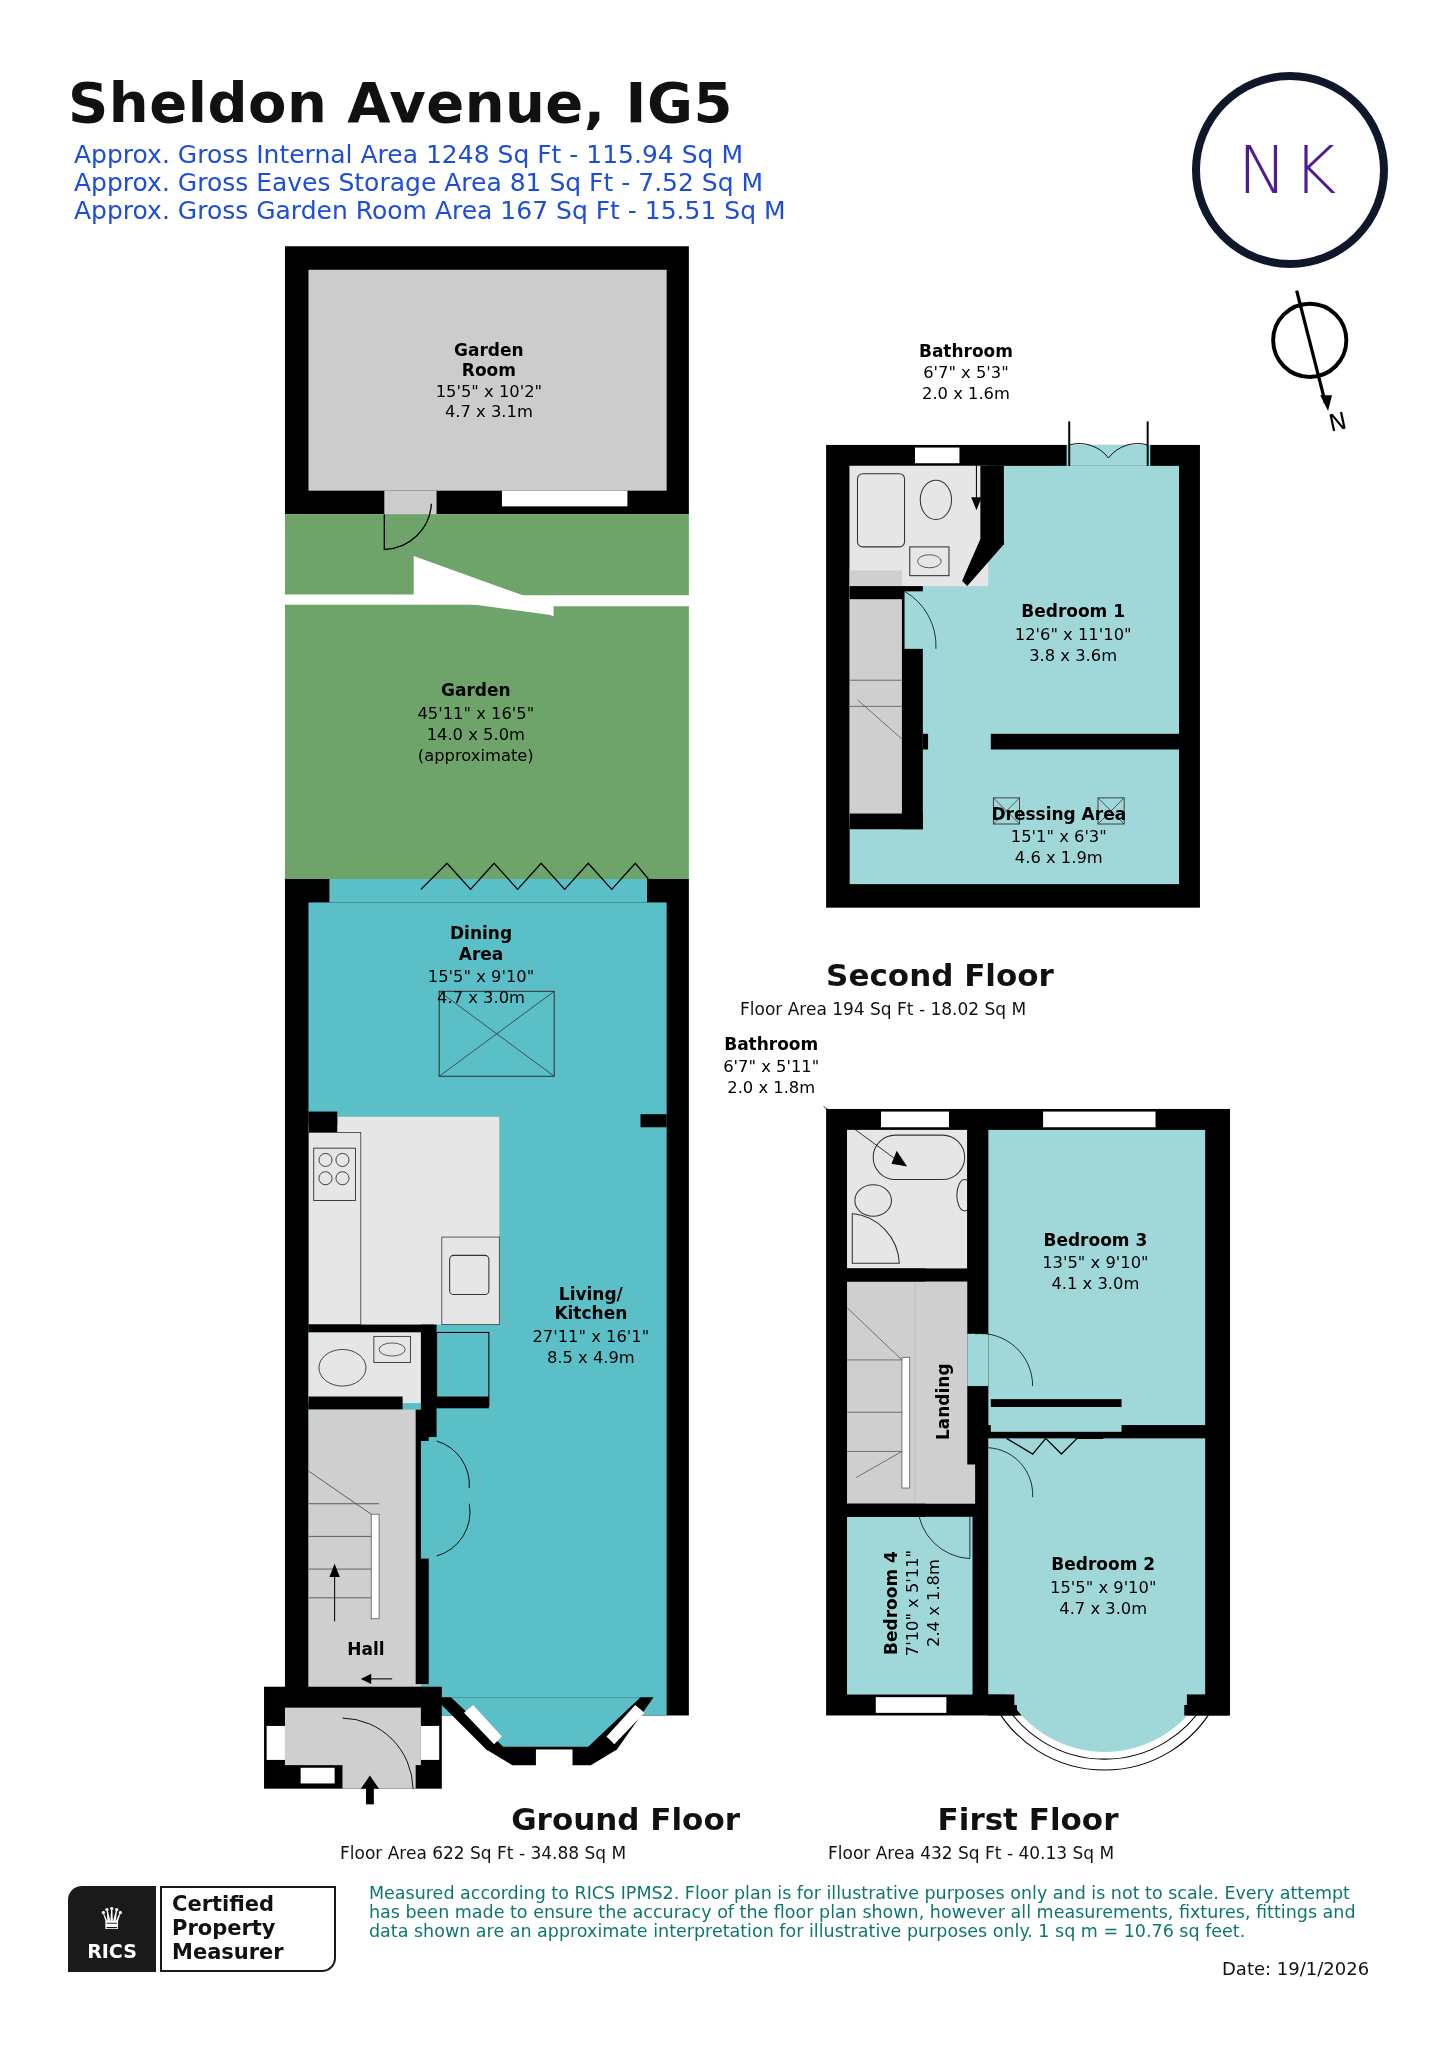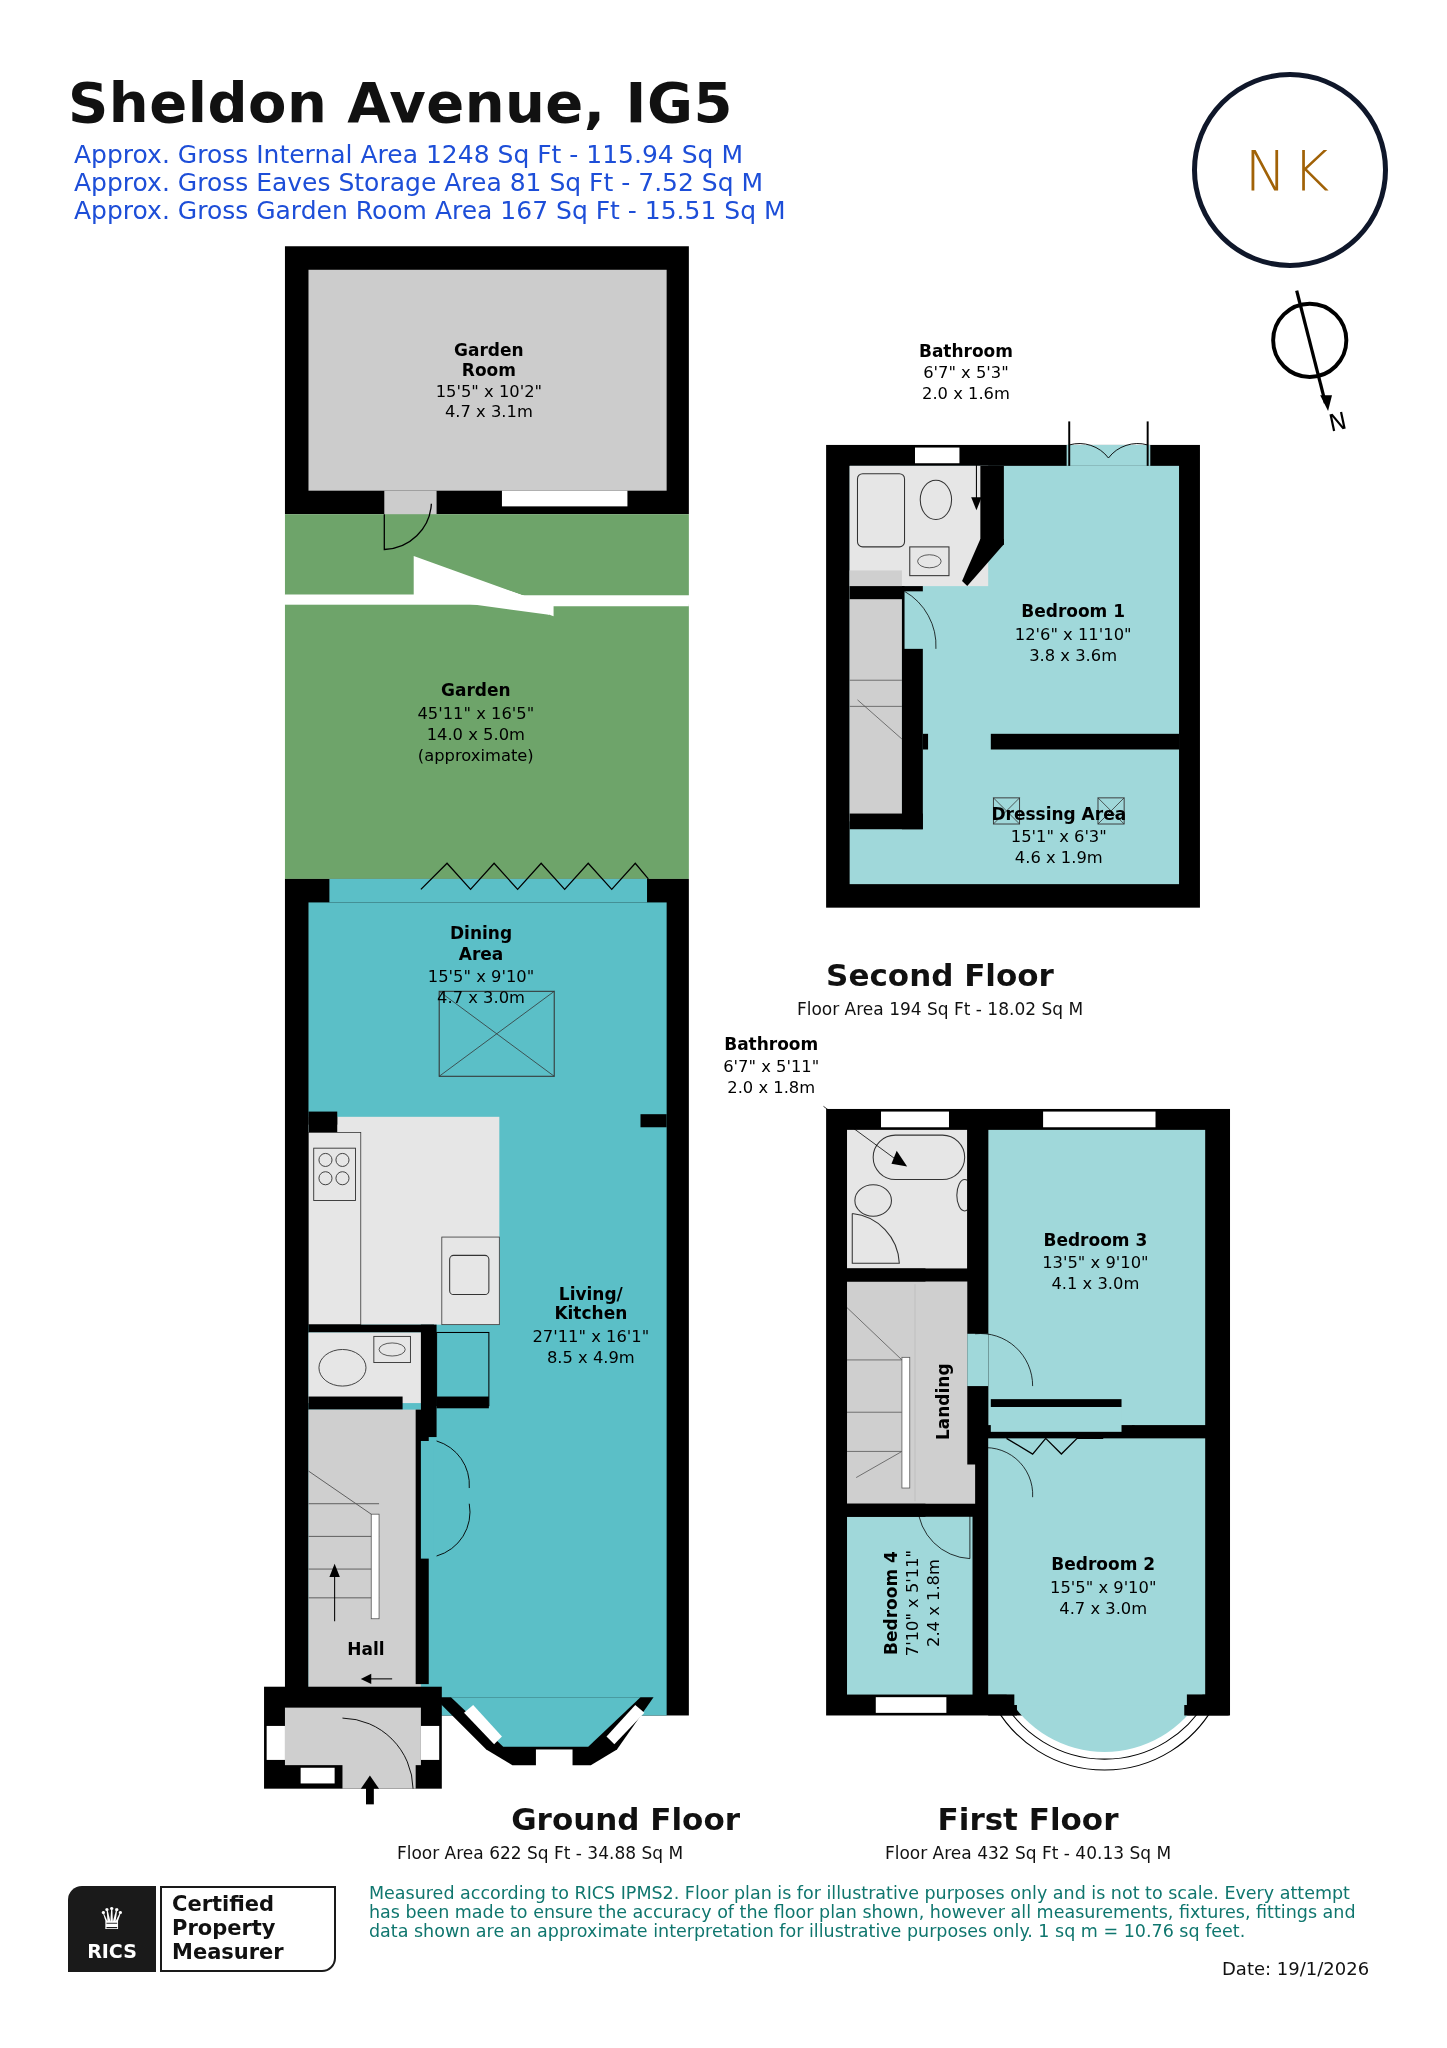--- a/index.html
+++ b/index.html
@@ -1,29 +1,29 @@
 <!DOCTYPE html>
 <html><head>
 <meta charset="utf-8">
 <style>
   html, body { margin:0; padding:0; background:#ffffff; }
   body { width:1447px; height:2048px; position:relative; overflow:hidden; font-family:"Liberation Sans", "DejaVu Sans", sans-serif; color:#111; }
   .title { position:absolute; left:68px; top:70px; font-size:56px; font-weight:bold; letter-spacing:0.5px; font-family:"DejaVu Sans", sans-serif; }
   .sub { position:absolute; left:74px; font-size:25px; font-family:"DejaVu Sans", sans-serif; color:#1d4ed8; }
   .plan { position:absolute; left:0; top:0; width:1447px; height:2048px; }
   .floor-title { position:absolute; font-size:31px; font-family:"DejaVu Sans", sans-serif; font-weight:bold; text-align:center; width:400px; }
-  .floor-area { position:absolute; font-size:17px; font-family:"DejaVu Sans", sans-serif; text-align:center; width:400px; }
+  .floor-area { position:absolute; font-size:17px; font-family:"DejaVu Sans", sans-serif; width:400px; }
   .rics { position:absolute; left:68px; top:1886px; width:268px; height:86px; display:flex; }
   .rics-black { width:88px; height:86px; background:#1a1a1a; border-radius:14px 0 0 0; color:#fff; display:flex; flex-direction:column; align-items:center; justify-content:flex-end; padding-bottom:10px; box-sizing:border-box; }
   .rics-black .lion { font-size:30px; line-height:30px; margin-bottom:6px; }
   .rics-black .rics-word { font-weight:bold; font-size:19px; font-family:"DejaVu Sans", sans-serif; }
   .rics-box { margin-left:4px; flex:1; border:2px solid #1a1a1a; border-radius:0 0 14px 0; padding:4px 10px; box-sizing:border-box; font-weight:bold; font-size:21px; line-height:24px; font-family:"DejaVu Sans", sans-serif; }
   .disclaimer { position:absolute; left:369px; top:1884px; width:1015px; font-size:17.5px; line-height:19px; font-family:"DejaVu Sans", sans-serif; color:#0f766e; }
   .date { position:absolute; left:1222px; top:1958px; font-size:18px; font-family:"DejaVu Sans", sans-serif; }
-  .logo { position:absolute; left:1192px; top:72px; width:196px; height:196px; border:5px solid #0f172a; border-radius:50%; box-sizing:border-box; display:flex; align-items:center; justify-content:center; font-family:"DejaVu Sans", sans-serif; font-size:56px; font-weight:200; color:#a16207; letter-spacing:6px; }
+  .logo { position:absolute; left:1192px; top:72px; width:196px; height:196px; border:8px solid #0f172a; border-radius:50%; box-sizing:border-box; display:flex; align-items:center; justify-content:center; font-family:"DejaVu Sans", sans-serif; font-size:66px; font-weight:200; color:#4c1d95; letter-spacing:6px; }
   svg text { font-family:"DejaVu Sans", sans-serif; }
 </style>
 </head>
 <body>
 
 <div class="title">Sheldon Avenue, IG5</div>
 <div class="sub" style="top:140px">Approx. Gross Internal Area 1248 Sq Ft - 115.94 Sq M</div>
 <div class="sub" style="top:168px">Approx. Gross Eaves Storage Area 81 Sq Ft - 7.52 Sq M</div>
 <div class="sub" style="top:196px">Approx. Gross Garden Room Area 167 Sq Ft - 15.51 Sq M</div>
 

